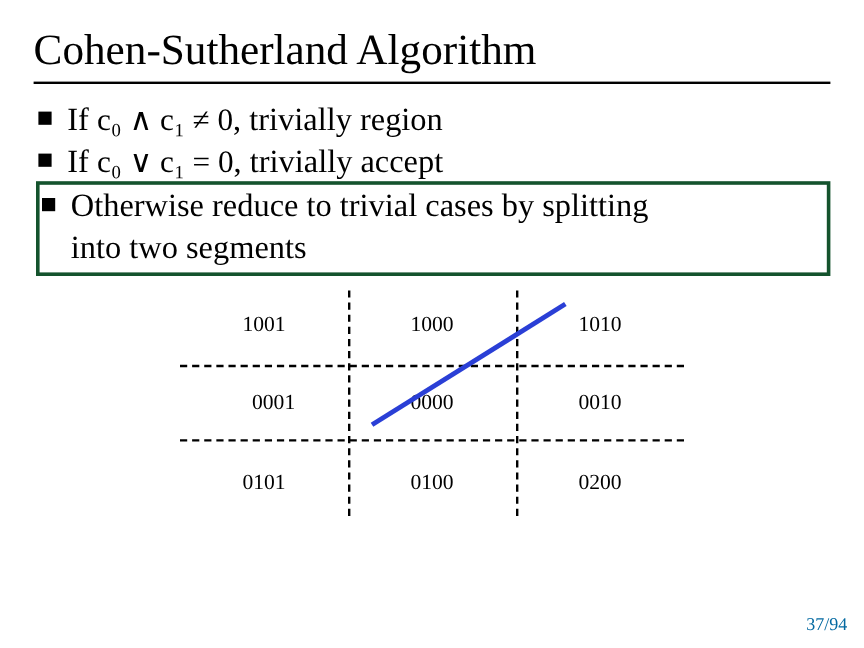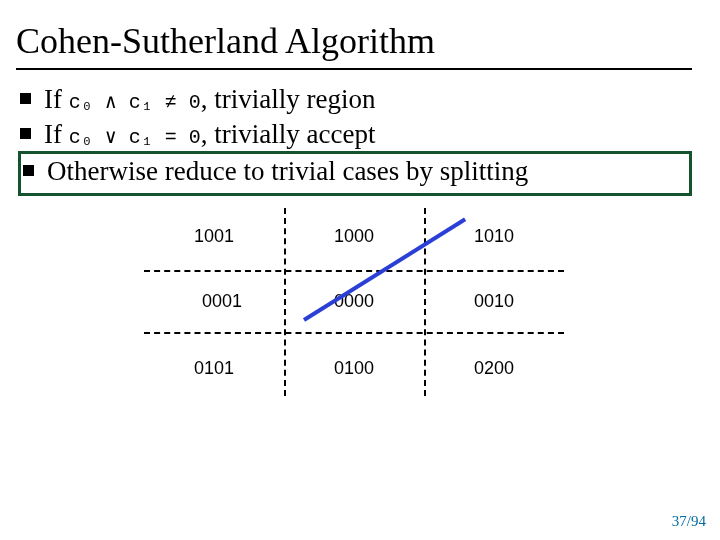--- a/index.html
+++ b/index.html
@@ -6,21 +6,21 @@
   html, body { margin: 0; padding: 0; }
   body {
     width: 720px;
     height: 540px;
     background: #fff;
     font-family: "Times New Roman", Times, serif;
     position: relative;
     overflow: hidden;
   }
   .slide {
-    padding: 20px 28px 0 16px;
+    padding: 20px 28px 0 28px;
   }
   .title {
     font-size: 36px;
     font-weight: 400;
     margin: 0 0 6px 0;
   }
   .rule {
     border: none;
     border-top: 2px solid #000;
     margin: 0 0 12px 0;
@@ -42,38 +42,38 @@
     position: absolute;
     left: 2px;
     top: 11px;
     width: 11px;
     height: 11px;
     background: #000;
   }
   .sub { font-size: 0.72em; vertical-align: sub; }
   .ital { font-style: italic; }
   .formula {
-    font-family: Liberation Mono, monospace;
-    font-size: 20px;
+    font-family: Liberation Serif, serif;
+    font-size: 26px;
     display: inline-block;
     min-width: 88px;
   }
   .highlight-box {
     border: 3px solid #14532d;
     padding: 0 4px 4px 4px;
     margin-left: -6px;
     margin-right: -4px;
   }
 
   .diagram {
     position: relative;
     width: 420px;
     height: 188px;
     margin: 12px auto 0 auto;
-    font-family: Liberation Sans, sans-serif;
+    font-family: Liberation Serif, serif;
   }
   .dline-h, .dline-v {
     position: absolute;
     border-color: #000;
   }
   .dline-h {
     left: 0; width: 100%;
     border-top: 2px dashed #000;
   }
   .dline-v {
@@ -110,20 +110,21 @@
 
   <ul class="bullets">
     <li>
       <span>If </span><span class="formula">c₀ ∧ c₁ ≠ 0</span><span>, trivially region</span>
     </li>
     <li>
       <span>If </span><span class="formula">c₀ ∨ c₁ = 0</span><span>, trivially accept</span>
     </li>
     <li class="highlight-box">
       <span>Otherwise reduce to trivial cases by splitting</span><br>
+      <span>into two segments</span>
     </li>
   </ul>
 
   <div class="diagram">
 
     <div class="dline-v" style="left:140px"></div>
     <div class="dline-v" style="left:280px"></div>
     <div class="dline-h" style="top:62px"></div>
     <div class="dline-h" style="top:124px"></div>
 

